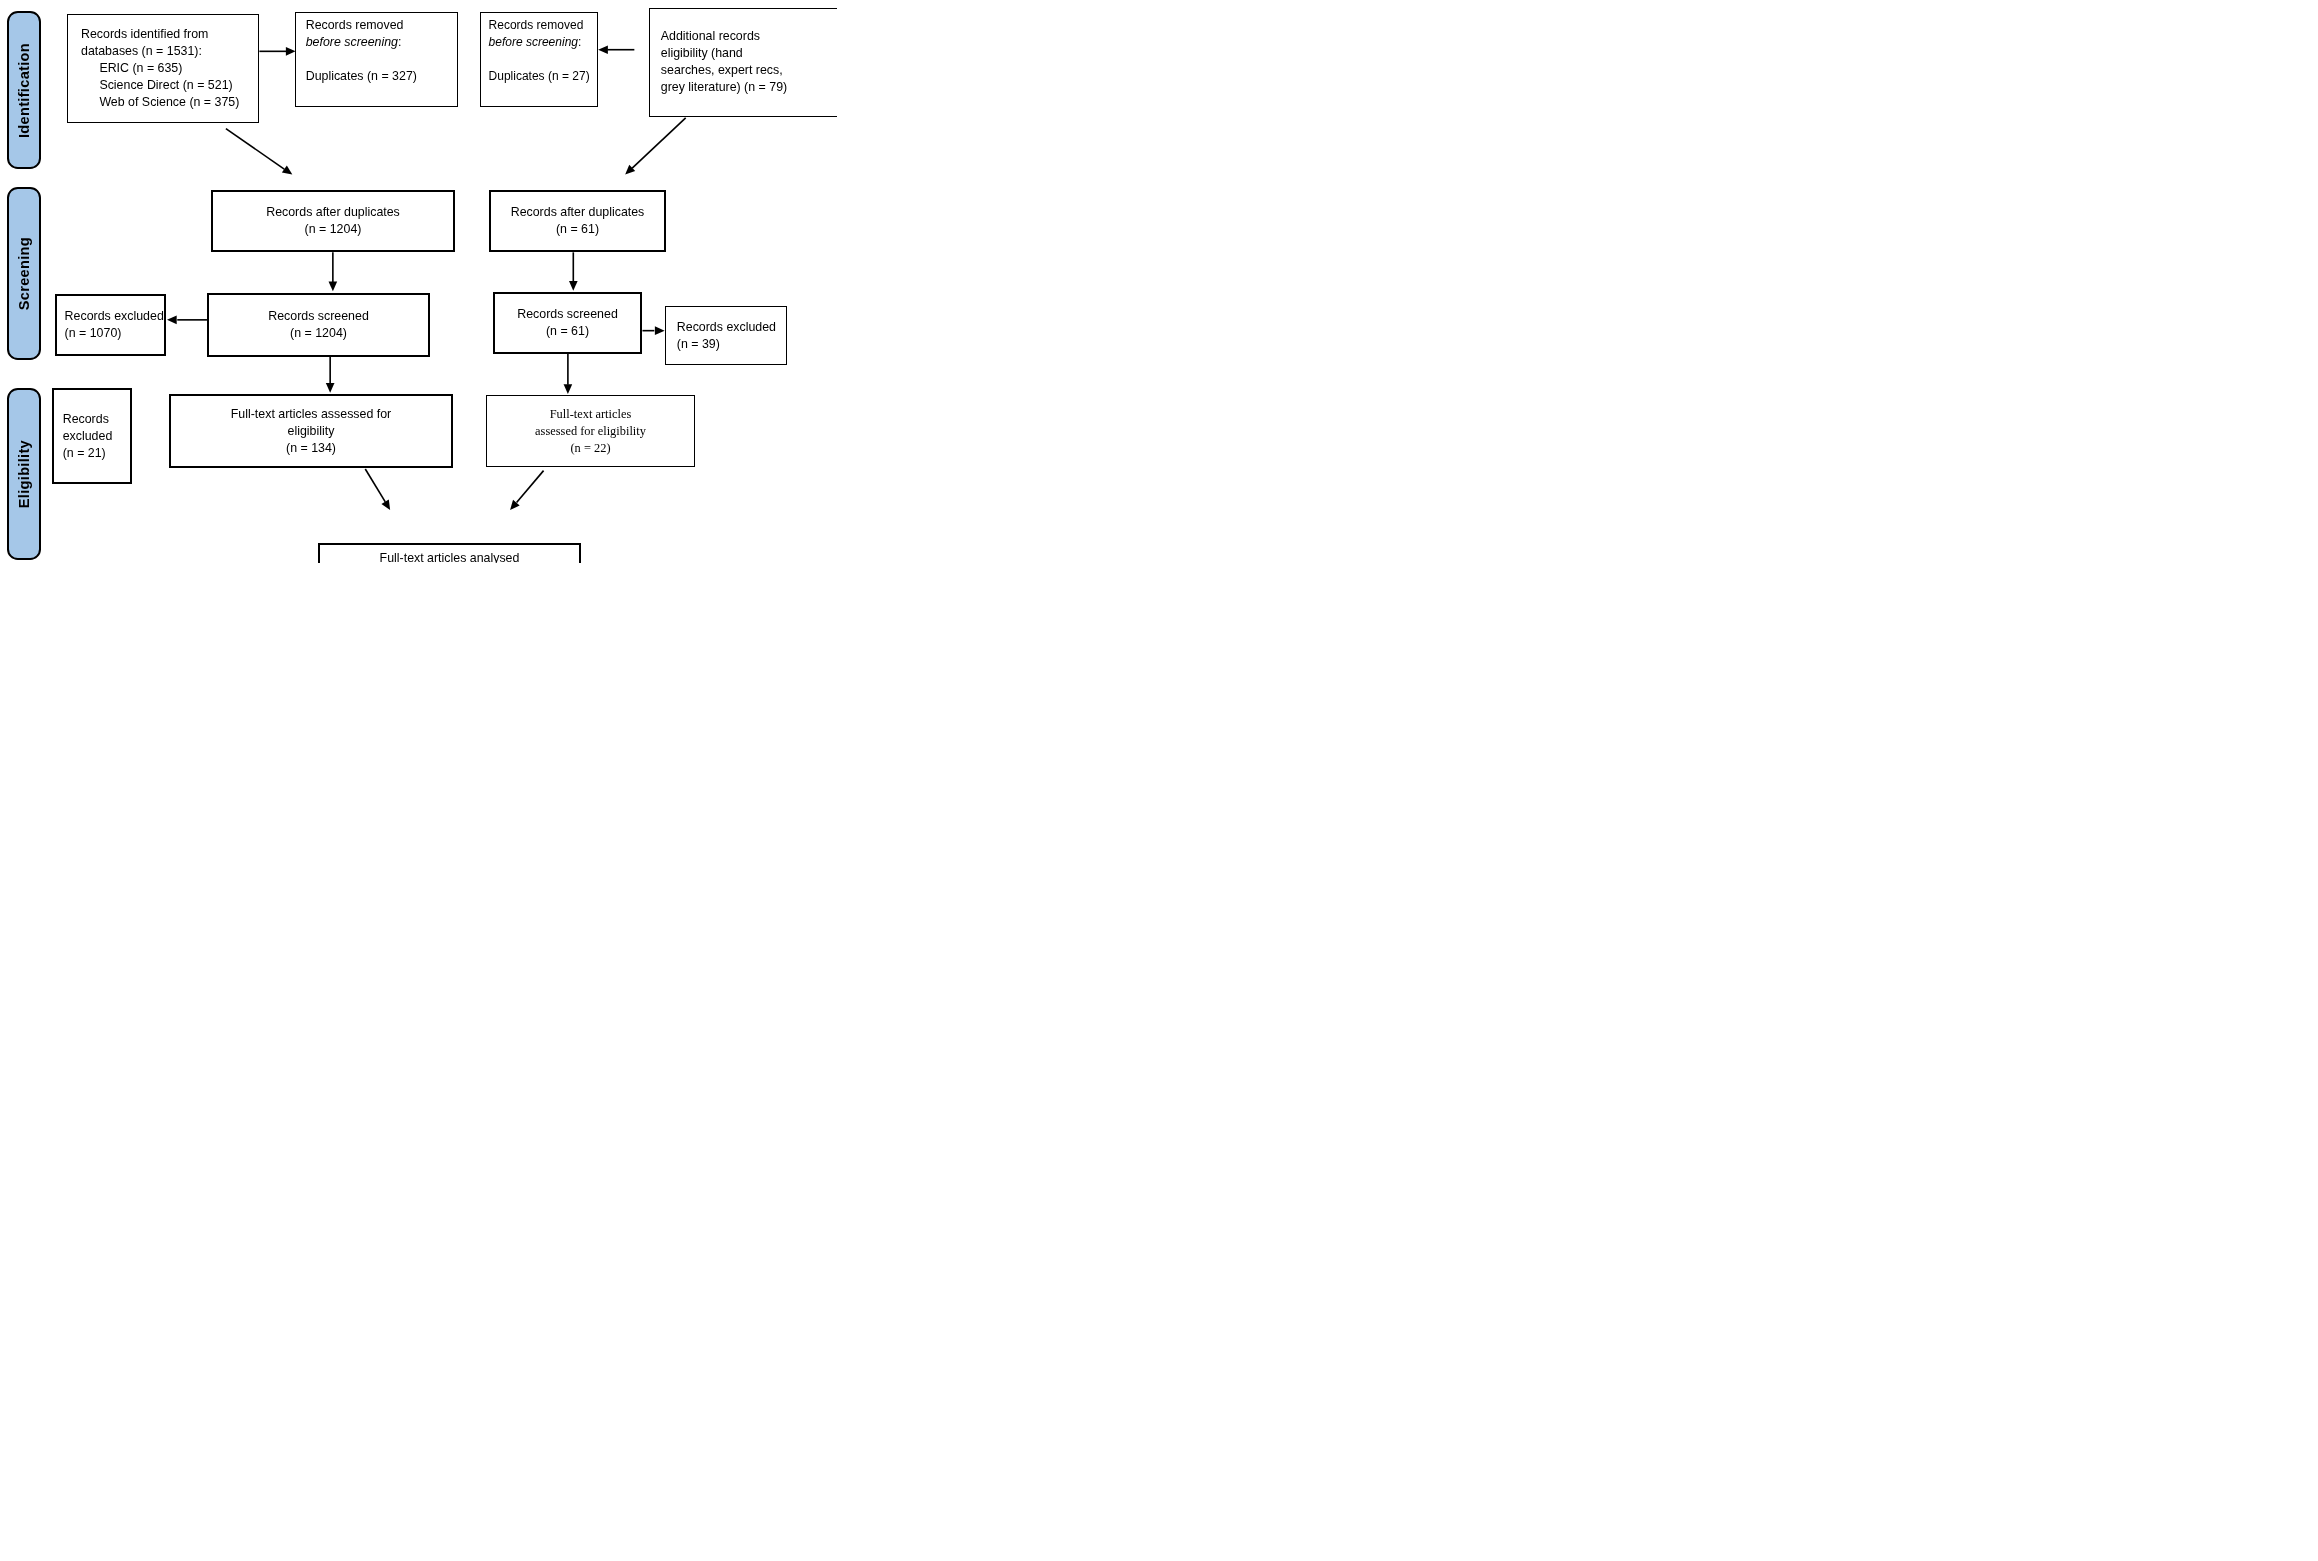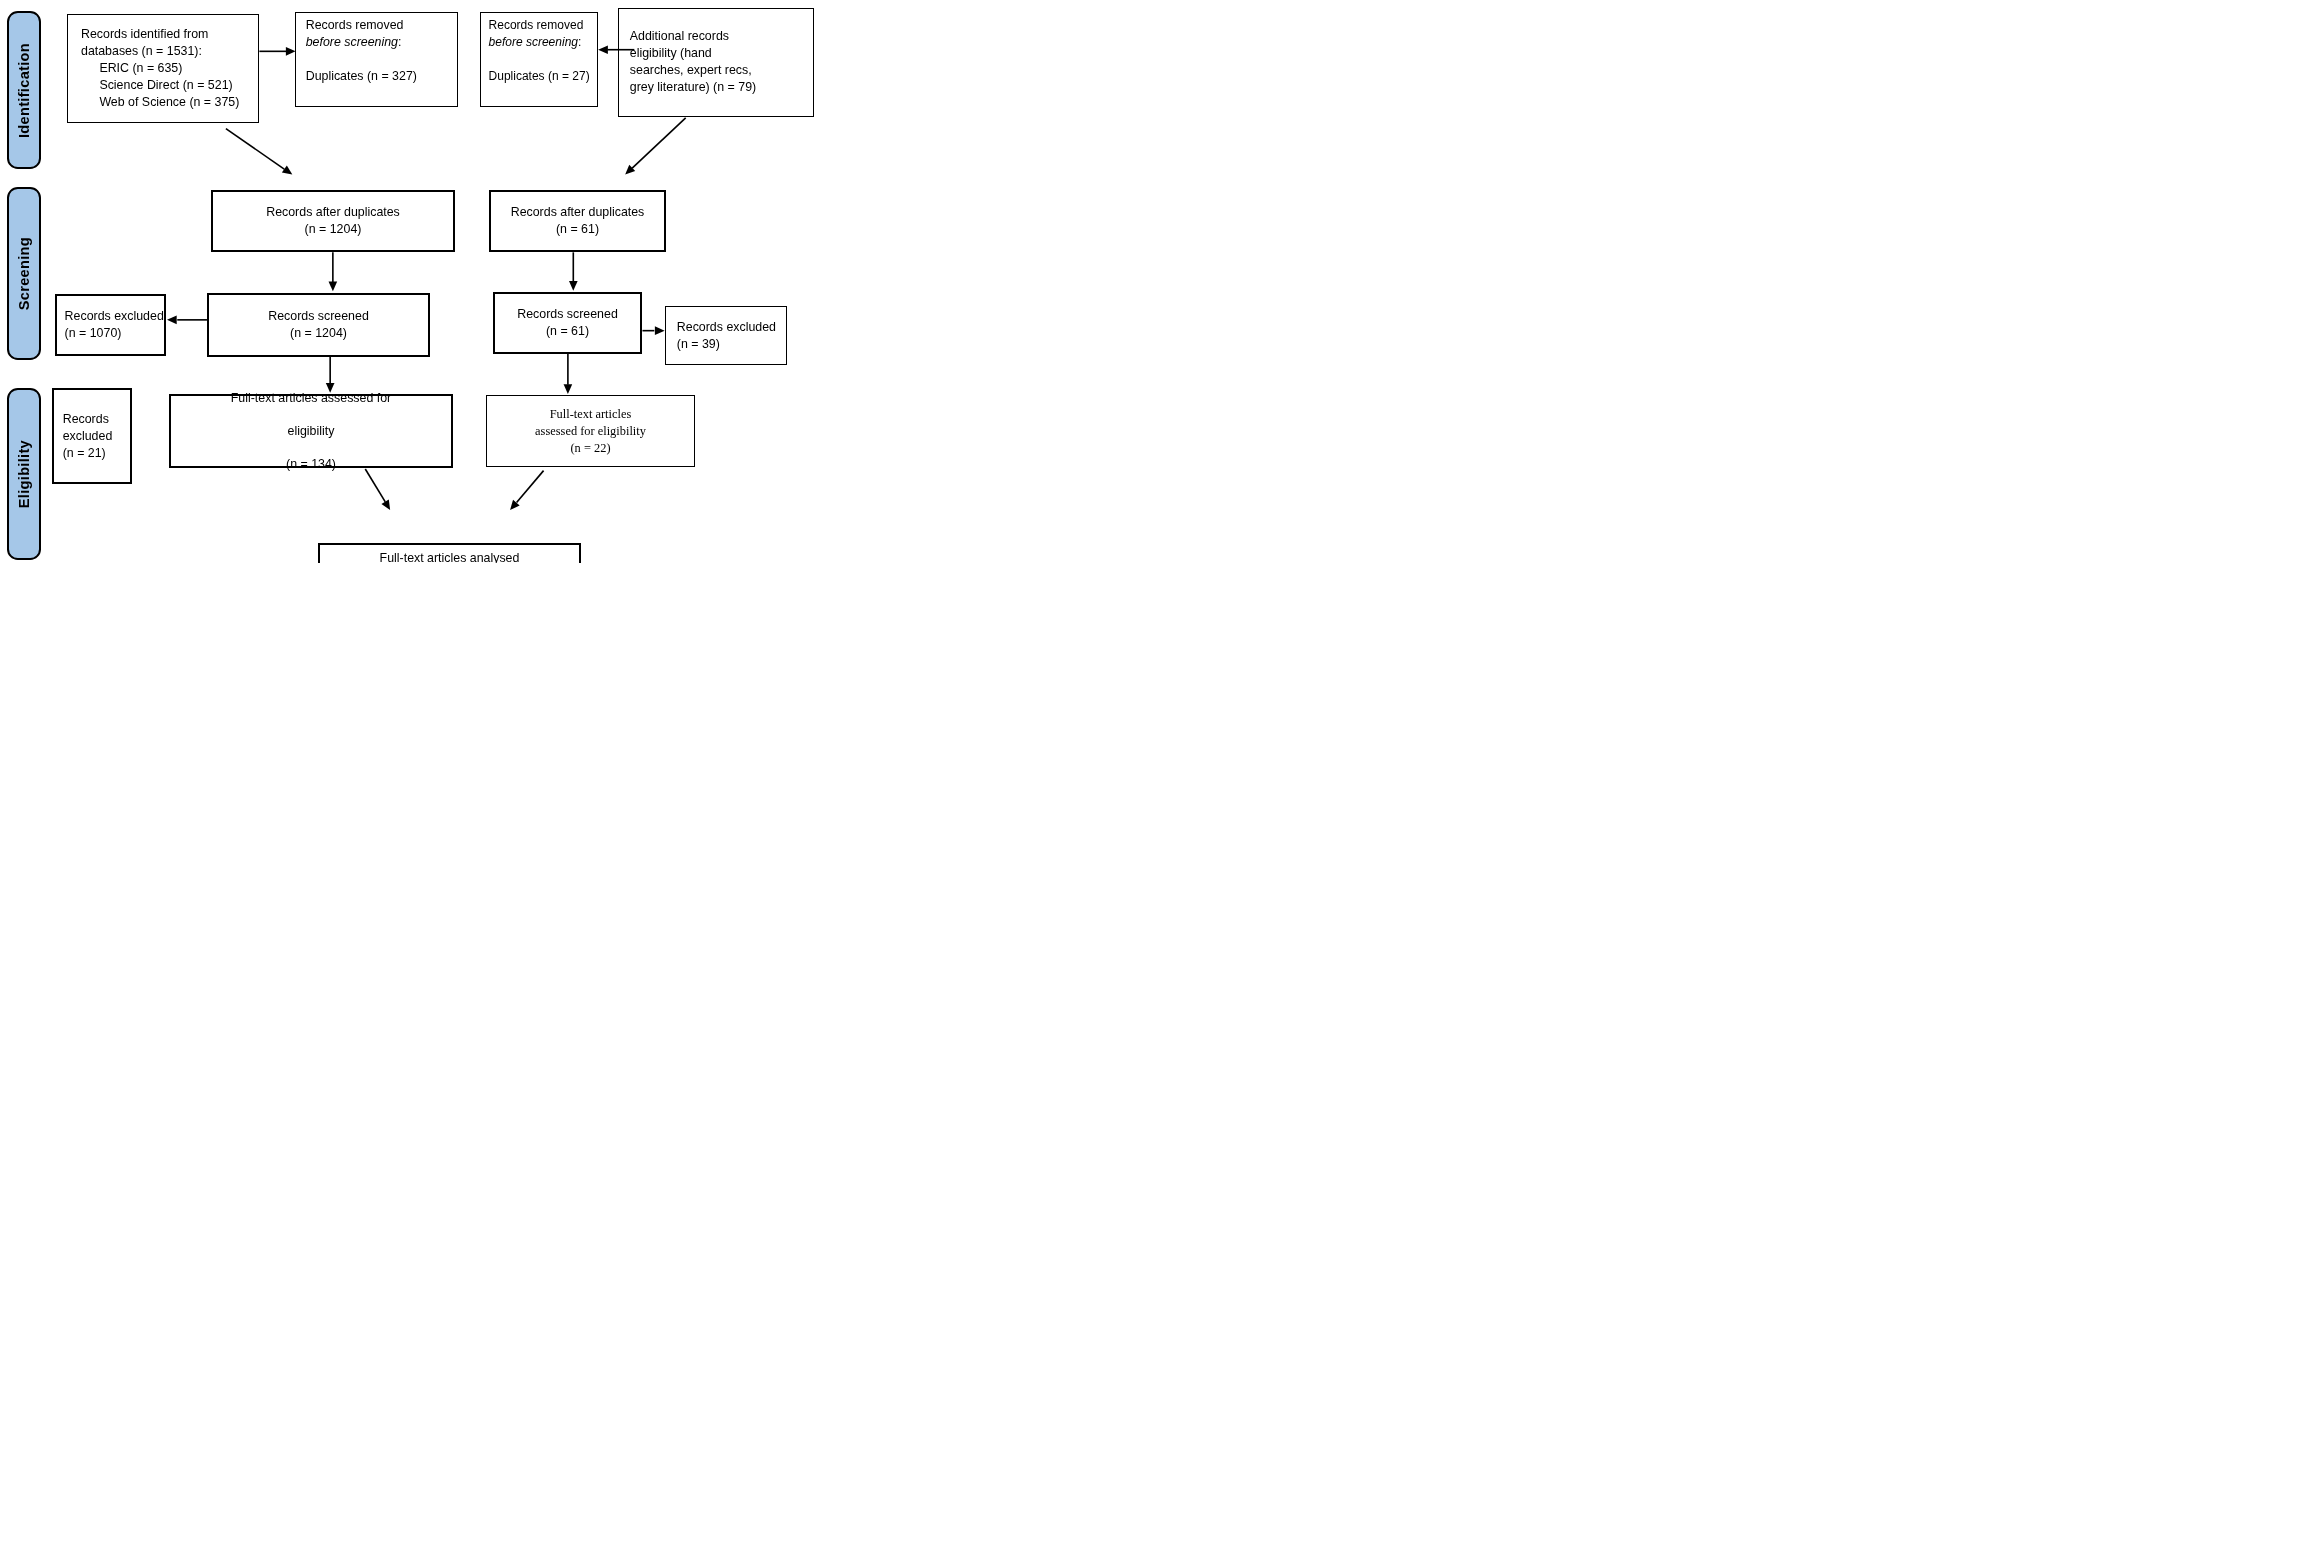--- a/index.html
+++ b/index.html
@@ -90,21 +90,21 @@
     <div class="line">Duplicates (n = 327)</div>
   </div>
 
   <div class="box topalign" style="left:480px;top:12px;width:118px;height:95px;padding:4.3px 0 0 7.6px;justify-content:flex-start;font-size:12px;">
     <div class="line">Records removed</div>
     <div class="line"><span class="italic">before screening</span><span>:</span></div>
     <div class="line spacer"></div>
     <div class="line">Duplicates (n = 27)</div>
   </div>
 
-  <div class="box leftalign" style="left:618px;top:7.6px;width:196px;height:109px;padding-left:10.8px;">
+  <div class="box leftalign" style="left:649px;top:7.6px;width:196px;height:109px;padding-left:10.8px;">
     <div class="line">Additional records</div>
     <div class="line">eligibility (hand</div>
     <div class="line">searches, expert recs,</div>
     <div class="line">grey literature) (n = 79)</div>
   </div>
 
   <div class="box center thick" style="left:211px;top:190px;width:244px;height:62px;">
     <div class="line">Records after duplicates</div>
     <div class="line">(n = 1204)</div>
   </div>
@@ -133,21 +133,21 @@
     <div class="line">Records excluded</div>
     <div class="line">(n = 39)</div>
   </div>
 
   <div class="box leftalign thick" style="left:52px;top:388px;width:80px;height:96px;padding-left:8.7px;">
     <div class="line">Records</div>
     <div class="line">excluded</div>
     <div class="line">(n = 21)</div>
   </div>
 
-  <div class="box center thick" style="left:169px;top:394px;width:284px;height:74px;gap:16px;">
+  <div class="box center thick" style="left:169px;top:394px;width:284px;height:74px;">
     <div class="line">Full-text articles assessed for</div>
     <div class="line">eligibility</div>
     <div class="line">(n = 134)</div>
   </div>
 
   <div class="box center" style="left:486px;top:395px;width:209px;height:72px;font-family:Liberation Serif, serif;">
     <div class="line">Full-text articles</div>
     <div class="line">assessed for eligibility</div>
     <div class="line">(n = 22)</div>
   </div>

